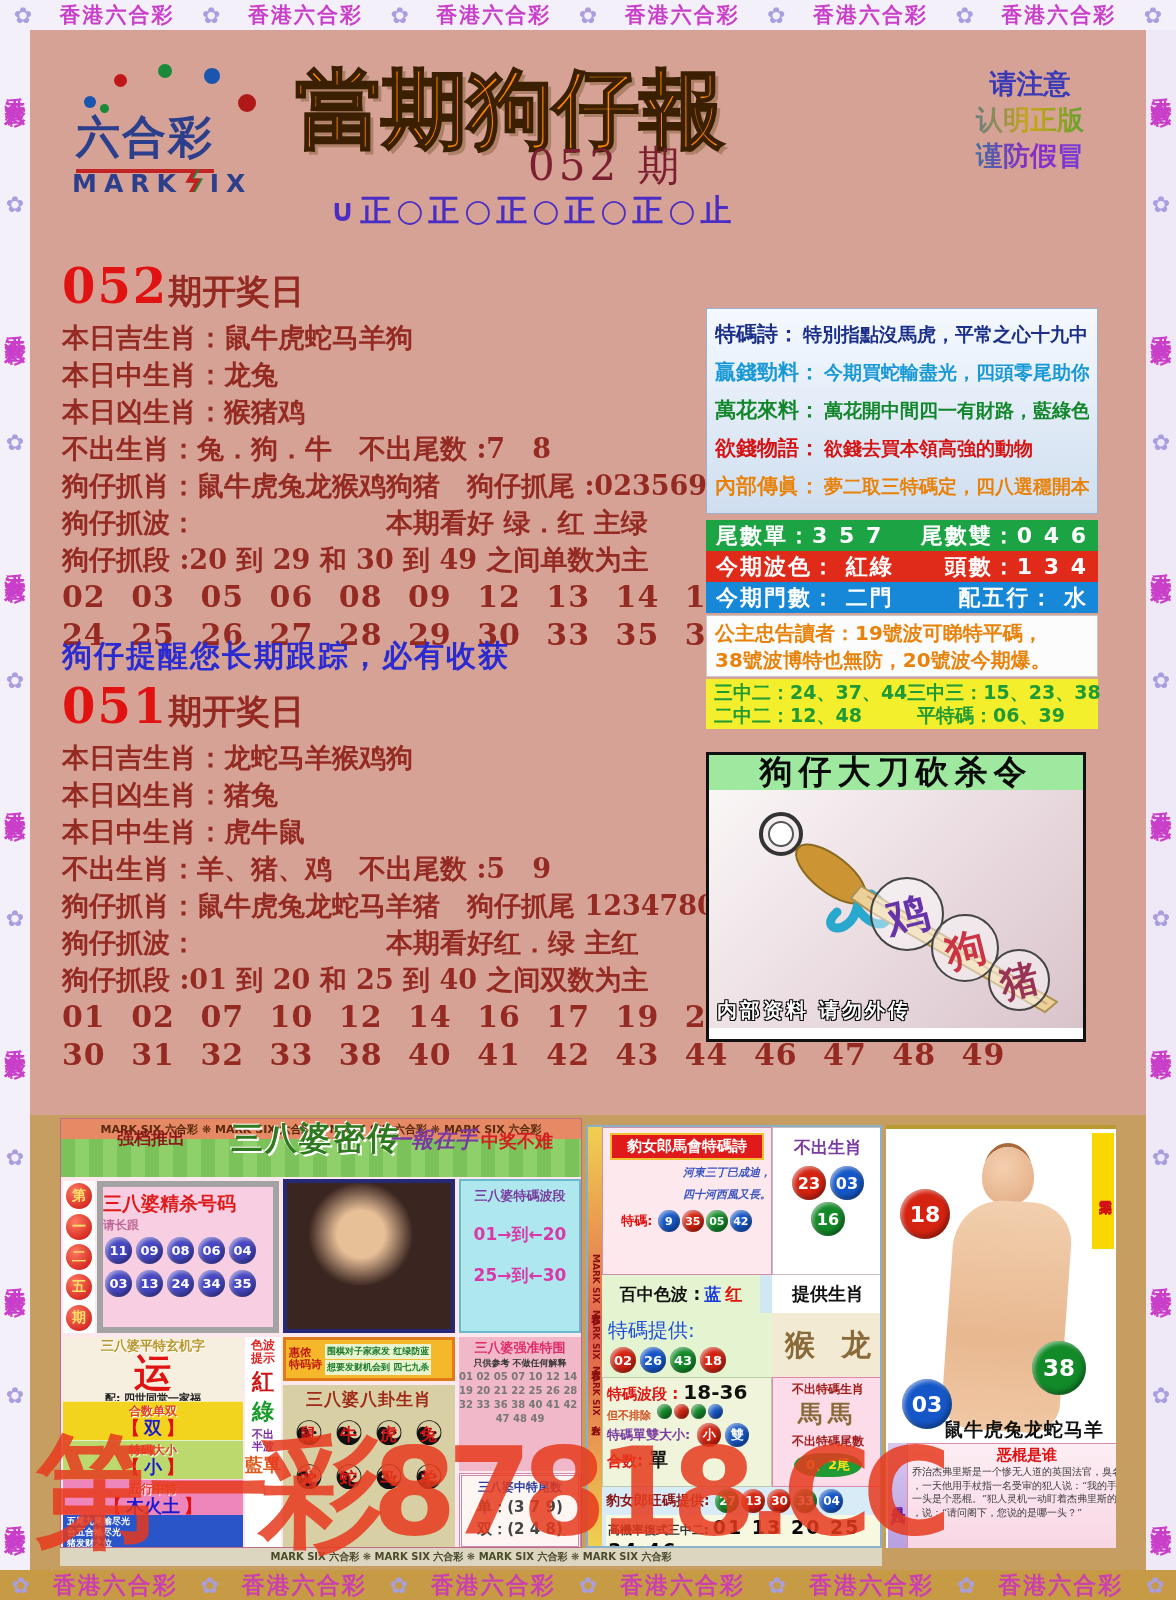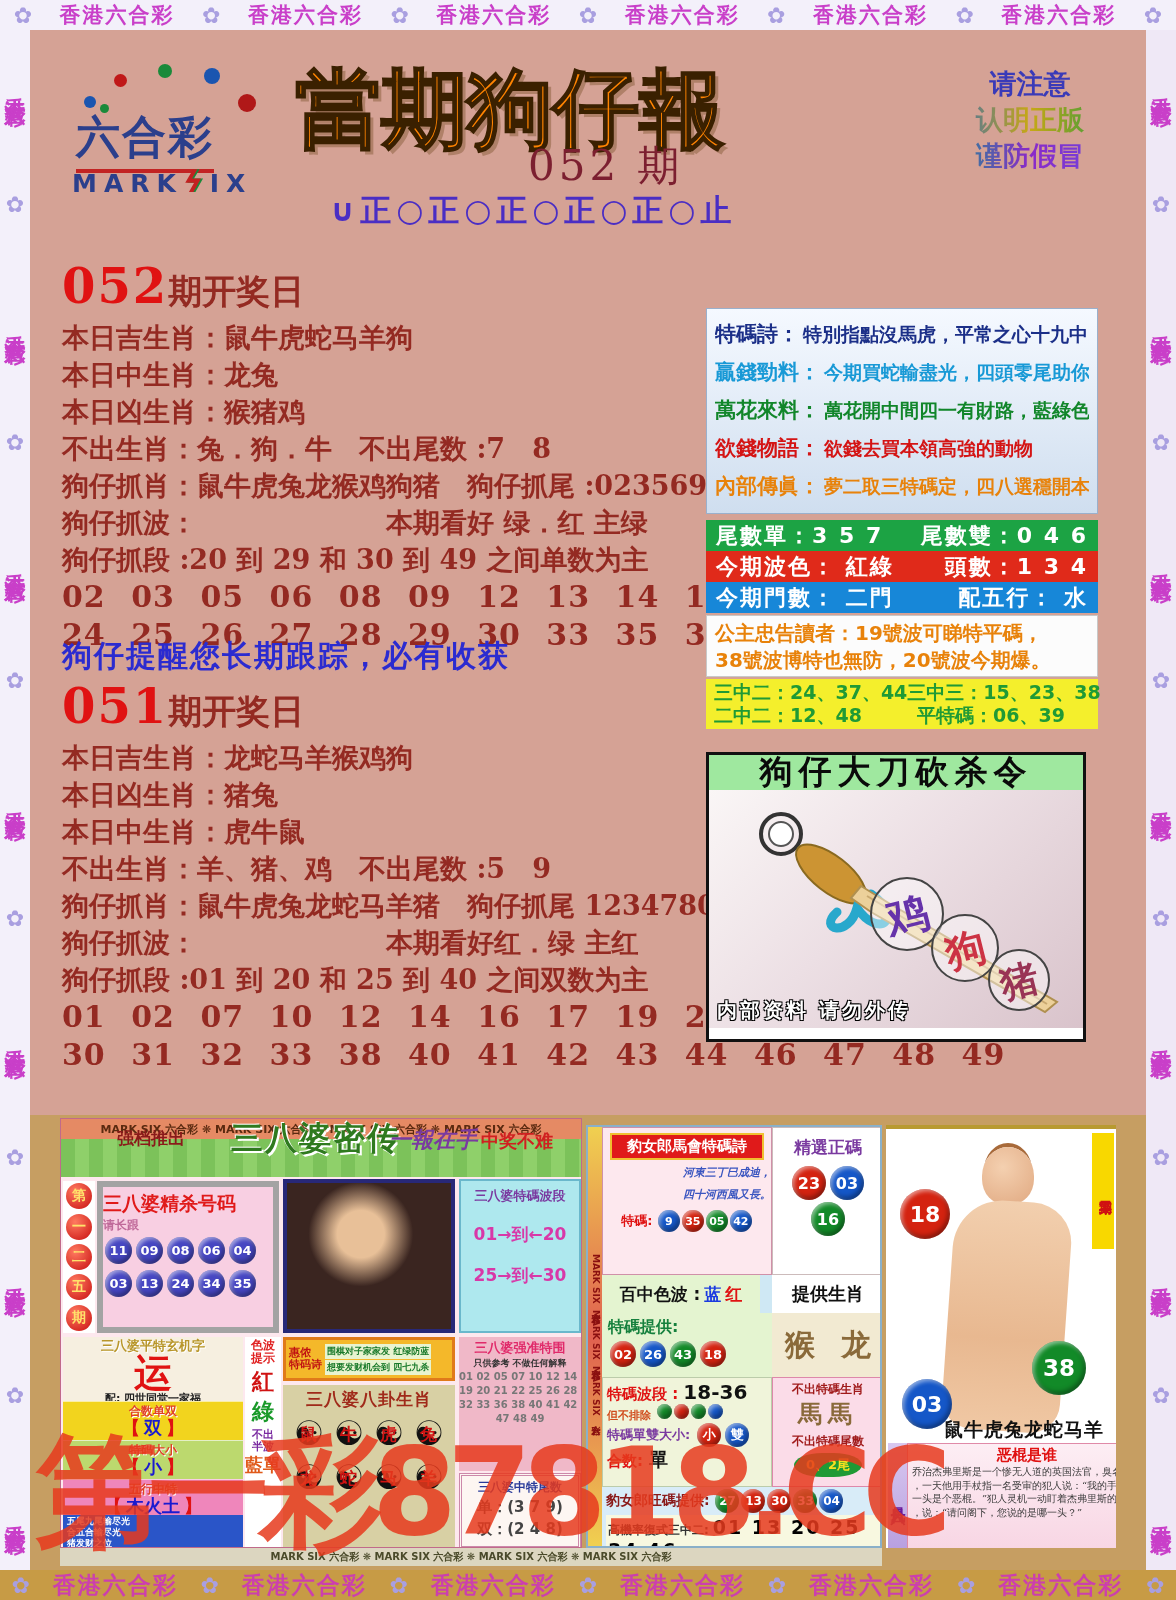--- a/index.html
+++ b/index.html
@@ -157,21 +157,21 @@
   .pb-r1r{position:absolute;left:184px;top:0;width:112px;height:148px;background:#fff;border:1px solid #cbb;box-sizing:border-box;text-align:center;}
   .pb-r1r .t{font-size:17px;font-weight:900;color:#7a3aa0;margin:8px 0 6px;}
   .pb-r1r .ball{width:34px;height:34px;font-size:16px;margin:1px 2px;}
   .pb-r2l{position:absolute;left:14px;top:148px;width:158px;height:38px;background:#e4f4d0;display:flex;align-items:center;justify-content:center;
           font-size:17px;font-weight:900;color:#111;}
   .pb-r2l .bl{color:#1a3ae0;margin:0 4px;}
   .pb-r2l .rd{color:#e01212;}
   .pb-r2r{position:absolute;left:184px;top:148px;width:112px;height:38px;background:#fff;display:flex;align-items:center;justify-content:center;
           font-size:18px;font-weight:900;color:#111;}
   .pb-r3l{position:absolute;left:14px;top:186px;width:170px;height:64px;background:#e4f4d0;text-align:left;padding:4px 6px;box-sizing:border-box;}
-  .pb-r3l .lab{font-size:16px;font-weight:700;color:#15803d;}
+  .pb-r3l .lab{font-size:20px;font-weight:400;color:#1d4ed8;}
   .pb-r3l .ball{width:26px;height:26px;font-size:13px;margin:3px 2px;}
   .pb-r3r{position:absolute;left:184px;top:186px;width:112px;height:64px;background:#f2ead2;display:flex;align-items:center;justify-content:space-around;
           font-size:30px;color:#8a6a3a;font-weight:bold;}
   .pb-r4l{position:absolute;left:14px;top:250px;width:170px;height:110px;background:#f0f4da;border:1px solid #bca;box-sizing:border-box;padding:2px 4px;}
   .pb-bd-lab{font-size:15px;font-weight:900;color:#e01212;}
   .pb-bd-val{font-size:20px;font-weight:900;color:#111;}
   .pb-bd-sub{font-size:11px;font-weight:bold;color:#d04a1a;}
   .pb-r4l .mini .ball{width:15px;height:15px;font-size:8px;margin:0 1px;}
   .pb-ds-lab{font-size:13px;font-weight:900;color:#7a3aa0;}
   .pb-ds .ball{width:24px;height:24px;font-size:13px;margin:0 2px;}
@@ -499,21 +499,21 @@
   <div class="pb-r1l">
     <div class="pb-banner">豹女郎馬會特碼詩</div>
     <div class="pb-poem serif">河東三丁巳成迪，</div>
     <div class="pb-poem serif">四十河西風又長。</div>
     <div class="pb-tm"><span>特碼:</span>
       <span><span class="ball b-blue">9</span><span class="ball b-red">35</span><span class="ball b-green">05</span><span class="ball b-blue">42</span></span>
     </div>
   </div>
 
   <div class="pb-r1r">
-    <div class="t">精選正碼</div>
+    <div class="t">不出生肖</div>
     <div><span class="ball b-red">23</span><span class="ball b-blue">03</span><span class="ball b-green">16</span></div>
   </div>
 
   <div class="pb-r2l">
     <span>百中色波 :</span>
     <span class="bl">蓝</span>
     <span class="rd">红</span>
   </div>
   <div class="pb-r2r">提供生肖</div>
 

